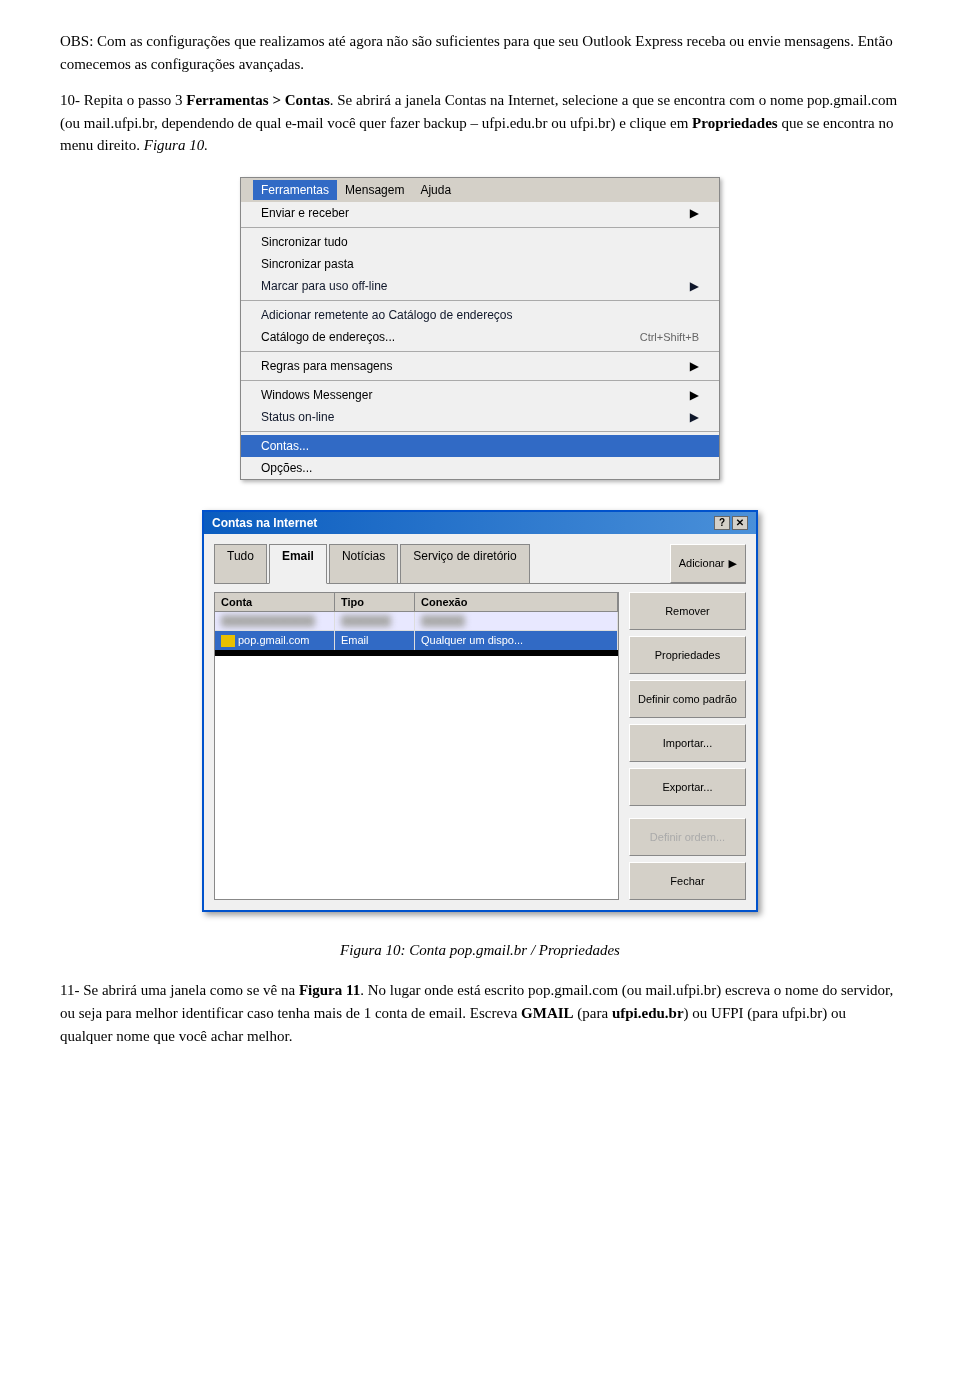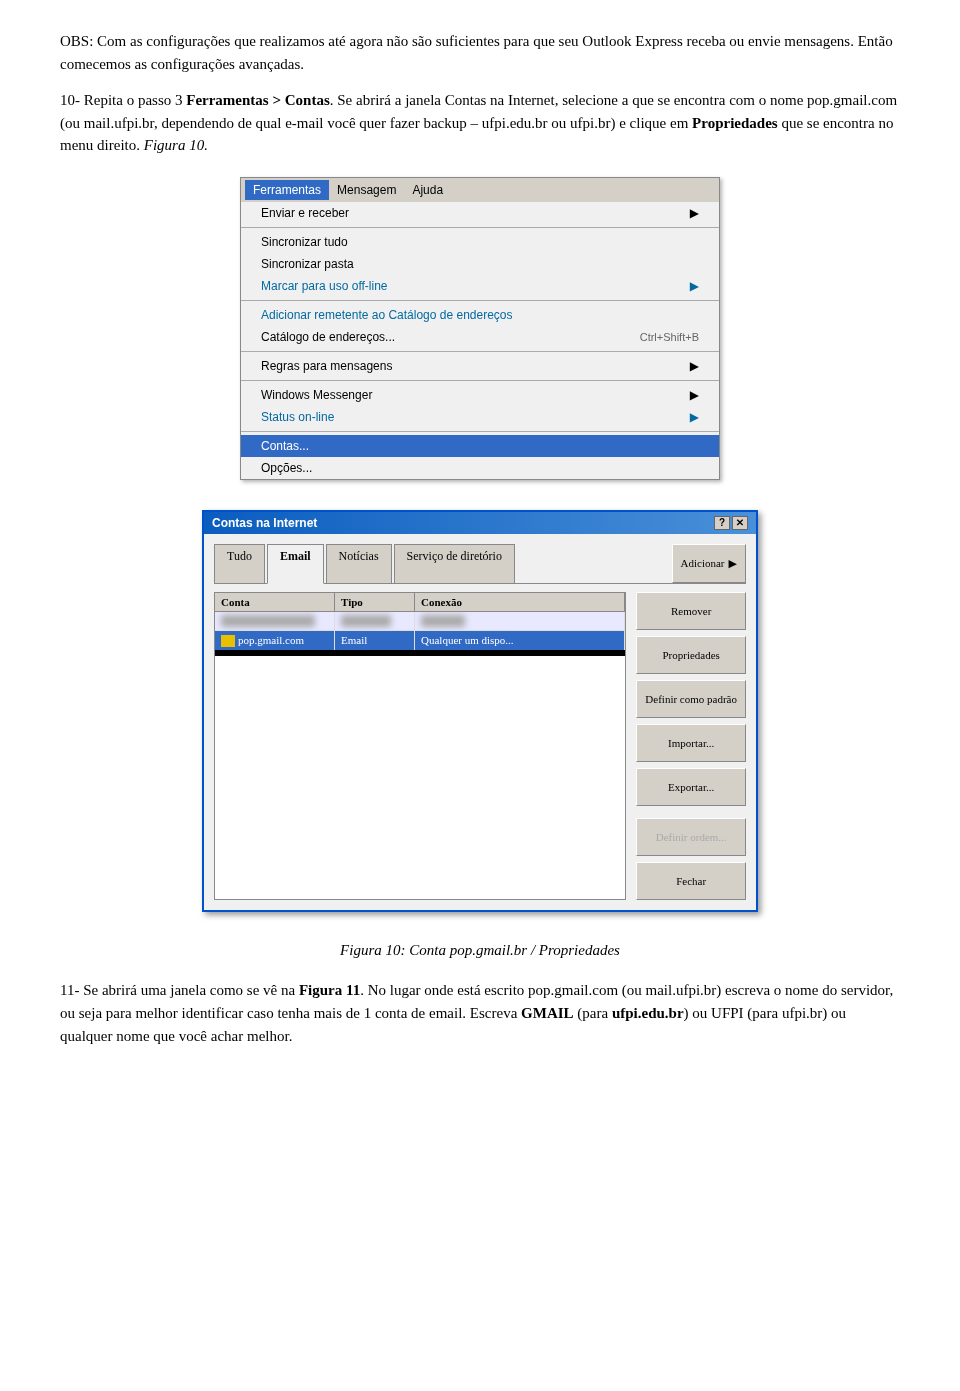--- a/index.html
+++ b/index.html
@@ -39,21 +39,21 @@
       background: #f0f0f0;
       width: 480px;
       font-family: Tahoma, Arial, sans-serif;
       font-size: 12px;
       box-shadow: 2px 2px 4px rgba(0,0,0,0.3);
     }
 
     .menu-bar {
       display: flex;
       background: #d4d0c8;
-      padding: 2px 4px;
+      padding: 2px 12px;
     }
 
     .menu-bar-item {
       padding: 3px 8px;
       cursor: pointer;
     }
 
     .menu-bar-item.active {
       background: #316ac5;
       color: #fff;
@@ -67,21 +67,21 @@
 
     .menu-item {
       padding: 4px 20px;
       color: #000;
       display: flex;
       justify-content: space-between;
       align-items: center;
     }
 
     .menu-item.disabled {
-      color: #0369a1;
+      color: #0f172a;
     }
 
     .menu-item.highlighted {
       background: #316ac5;
       color: #fff;
     }
 
     .menu-item .shortcut {
       color: #666;
       font-size: 11px;
@@ -127,21 +127,20 @@
       display: flex;
       align-items: center;
       justify-content: center;
       font-size: 10px;
       cursor: pointer;
       color: #000;
     }
 
     .dialog-content {
       padding: 10px;
-      font-family: Liberation Serif, serif;
     }
 
     .tabs-row {
       display: flex;
       gap: 2px;
       margin-bottom: 8px;
       border-bottom: 1px solid #888;
     }
 
     .tab {

